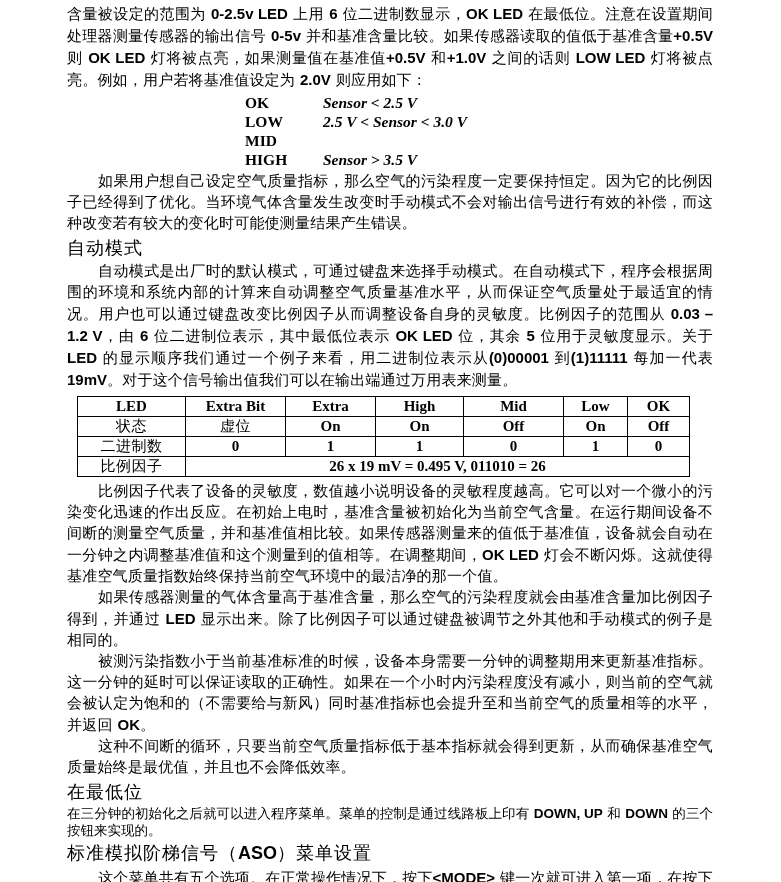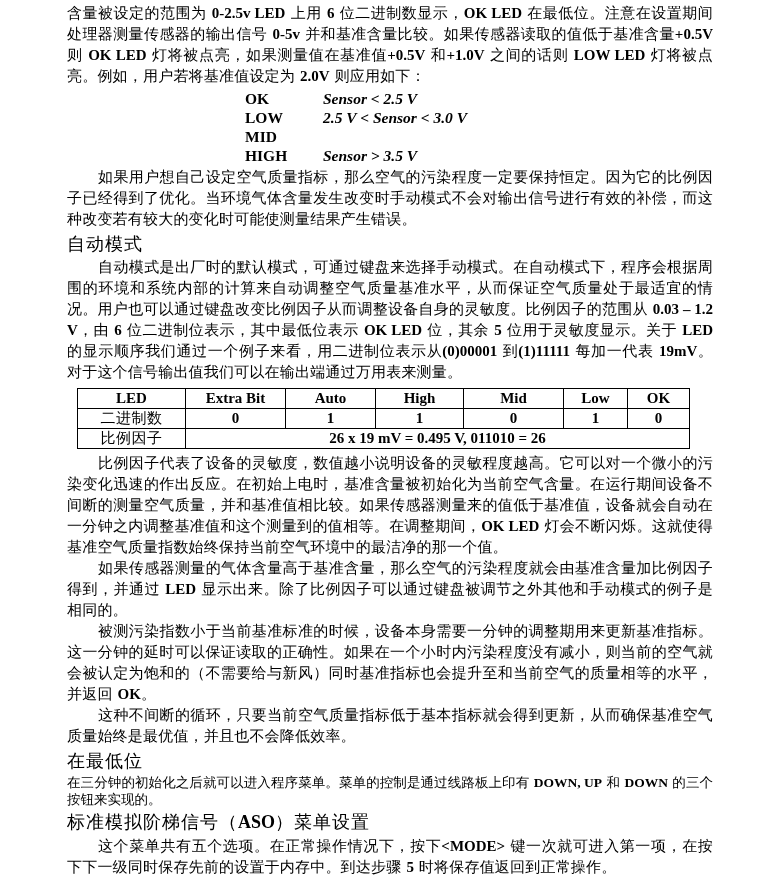--- a/index.html
+++ b/index.html
@@ -16,21 +16,21 @@
   .para{
     margin:0;
     font-size:15px;
     line-height:21px;
     text-align:justify;
     font-family:"DejaVu Sans",sans-serif;
     letter-spacing:0.2px;
   }
   .indent{text-indent:31px;}
   .latin{
-    font-family:Liberation Serif, serif;
+    font-family:Liberation Sans, sans-serif;
     font-weight:bold;
     letter-spacing:0;
   }
   .heading{
     margin:1px 0 1px 0;
     font-size:18px;
     line-height:25px;
     font-weight:400;
     letter-spacing:1px;
   }
@@ -109,25 +109,34 @@
         <col style="width:90px">
       <col style="width:88px">
         <col style="width:100px">
         <col style="width:64px">
         <col style="width:62px">
     </colgroup>
     <tbody>
         <tr>
       <td class="cell-lat">LED</td>
       <td class="cell-lat">Extra Bit</td>
-      <td class="cell-lat">Auto</td>
+      <td class="cell-lat">Extra</td>
       <td class="cell-lat">High</td>
       <td class="cell-lat">Mid</td>
       <td class="cell-lat">Low</td>
       <td class="cell-lat">OK</td>
+    </tr>
+    <tr>
+      <td class="cell-cn">状态</td>
+      <td class="cell-cn">虚位</td>
+      <td class="cell-lat">On</td>
+      <td class="cell-lat">On</td>
+      <td class="cell-lat">Off</td>
+      <td class="cell-lat">On</td>
+      <td class="cell-lat">Off</td>
     </tr>
     <tr>
       <td class="cell-cn">二进制数</td>
       <td class="cell-lat">0</td>
       <td class="cell-lat">1</td>
       <td class="cell-lat">1</td>
       <td class="cell-lat">0</td>
       <td class="cell-lat">1</td>
       <td class="cell-lat">0</td>
     </tr>

